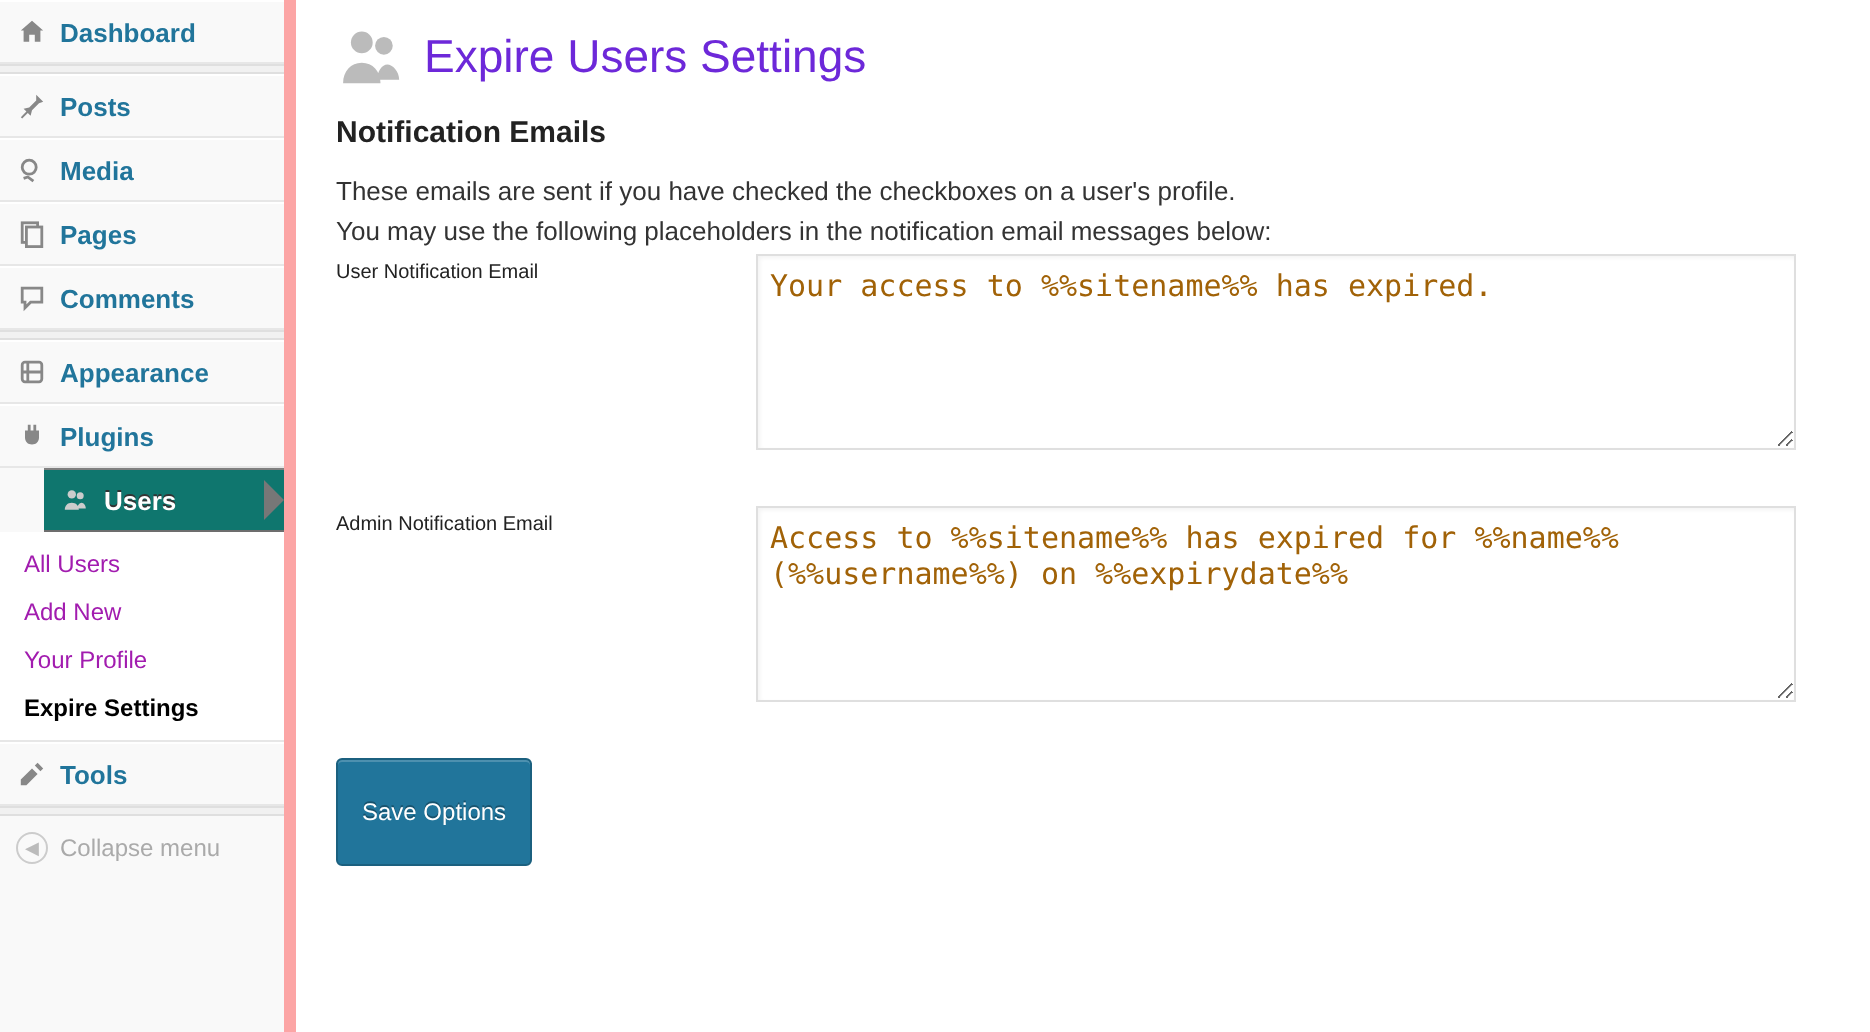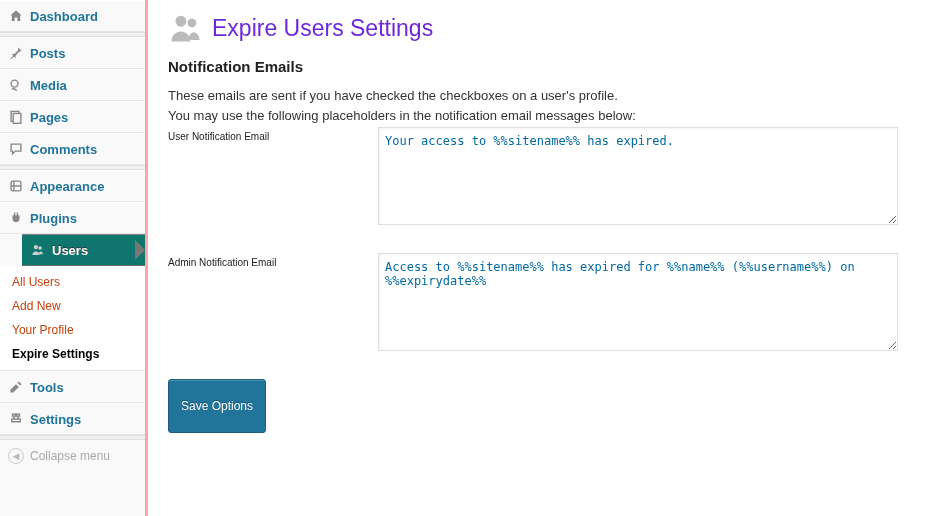--- a/index.html
+++ b/index.html
@@ -1,45 +1,45 @@
 <!DOCTYPE html>
 <html><head>
 <meta charset="utf-8">
 <style>
 * { box-sizing: border-box; margin: 0; padding: 0; }
 body { font-family: "Helvetica Neue", Arial, sans-serif; font-size: 13px; color: #333; background: #fff; }
 .wrap { display: flex; min-height: 516px; }
 
 
-.sidebar { width: 148px; background: #f9f9f9; border-right: 3px solid #fca5a5; position: relative; }
+.sidebar { width: 148px; background: #f9f9f9; border-right: 6px solid #fca5a5; position: relative; }
 .menu-item { display: flex; align-items: center; padding: 7px 8px; border-bottom: 1px solid #e7e7e7; border-top: 1px solid #fff; color: #21759b; cursor: pointer; font-size: 13px; font-weight: bold; }
 .menu-item.active { background: #0f766e; color: #fff; border-top-color: #808080; border-bottom-color: #6d6d6d; position: relative; text-shadow: 0 -1px 0 #333; margin-left: 22px; }
 .menu-item.active::after { content: ""; position: absolute; right: -10px; top: 50%; margin-top: -10px; border: 10px solid transparent; border-left-color: #777; }
 .menu-item .icon { width: 16px; height: 16px; margin-right: 6px; display: inline-flex; align-items: center; justify-content: center; color: #888; }
 .menu-item.active .icon { color: #ccc; }
 .submenu { background: #fff; padding: 4px 0; border-bottom: 1px solid #e7e7e7; }
-.submenu-item { padding: 5px 12px; color: #c2410c; cursor: pointer; font-size: 12px; }
+.submenu-item { padding: 5px 12px; color: #a21caf; cursor: pointer; font-size: 12px; }
 .submenu-item.current { color: #000; font-weight: bold; }
 .sep { height: 5px; background: #f1f1f1; border-bottom: 1px solid #dfdfdf; border-top: 1px solid #dfdfdf; }
 .collapse { padding: 8px 8px; color: #aaa; font-size: 12px; cursor: pointer; display: flex; align-items: center; }
 .collapse .circ { width: 16px; height: 16px; border: 1px solid #ccc; border-radius: 50%; display: inline-flex; align-items: center; justify-content: center; margin-right: 6px; font-size: 9px; color: #bbb; }
 
 
 .content { flex: 1; padding: 10px 20px 20px 20px; }
 .page-title { display: flex; align-items: center; margin-bottom: 12px; }
 .page-title .big-icon { width: 36px; height: 36px; margin-right: 8px; display: inline-flex; align-items: center; justify-content: center; color: #999; }
 .page-title h1 { font-size: 23px; font-weight: normal; color: #6d28d9; }
 h2.section { font-size: 15px; font-weight: bold; margin: 8px 0 12px 0; color: #222; }
 p.desc { font-size: 13px; color: #333; line-height: 1.4; margin-bottom: 2px; }
 .placeholders { margin: 10px 0 18px 0; }
 .placeholders code { background: #eaeaea; padding: 2px 6px; font-family: Menlo, Consolas, monospace; font-size: 12px; color: #444; margin-right: 6px; display: inline-block; }
 
 .form-row { display: flex; margin-bottom: 28px; }
 .form-row .label { width: 210px; padding-top: 4px; font-size: 10px; color: #222; }
-.form-row textarea { flex: 1; max-width: 520px; height: 98px; border: 1px solid #dfdfdf; padding: 6px; font-family: Menlo, Consolas, monospace; font-size: 12px; color: #0369a1; resize: both; box-shadow: inset 1px 1px 2px rgba(0,0,0,0.05); }
+.form-row textarea { flex: 1; max-width: 520px; height: 98px; border: 1px solid #dfdfdf; padding: 6px; font-family: Menlo, Consolas, monospace; font-size: 15px; color: #a16207; resize: both; box-shadow: inset 1px 1px 2px rgba(0,0,0,0.05); }
 
 .button-primary { background: #21759b; border: 1px solid #1b607f; color: #fff; padding: 19px 12px; font-size: 12px; border-radius: 3px; cursor: pointer; box-shadow: inset 0 1px 0 rgba(255,255,255,0.2); text-shadow: 0 -1px 0 rgba(0,0,0,0.3); }
 
 svg { display: block; }
 </style>
 </head>
 <body>
 
 <div class="wrap">
   <div class="sidebar">
@@ -121,30 +121,20 @@
       <div class="submenu-item current"><span>Expire Settings</span></div>
     </div>
     <div class="menu-item">
       <span class="icon">
           <svg width="14" height="14" viewBox="0 0 20 20" fill="currentColor">
             <path d="M14 2l4 4-2 2-4-4zM10 6l4 4-8 8H2v-4z"></path>
           </svg>
         </span>
       <span>Tools</span>
     </div>
-    <div class="menu-item">
-      <span class="icon">
-          <svg width="14" height="14" viewBox="0 0 20 20" fill="none" stroke="currentColor" stroke-width="2">
-            <rect x="5" y="3" width="4" height="3"></rect>
-            <rect x="11" y="3" width="4" height="3"></rect>
-            <path d="M7 6v4m6-4v4M4 10h12v4H4z"></path>
-          </svg>
-        </span>
-      <span>Settings</span>
-    </div>
     <div class="sep"></div>
     <div class="collapse">
       <span class="circ">◀</span>
       <span>Collapse menu</span>
     </div>
   </div>
 
   <div class="content">
     <div class="page-title">
       <span class="big-icon">

